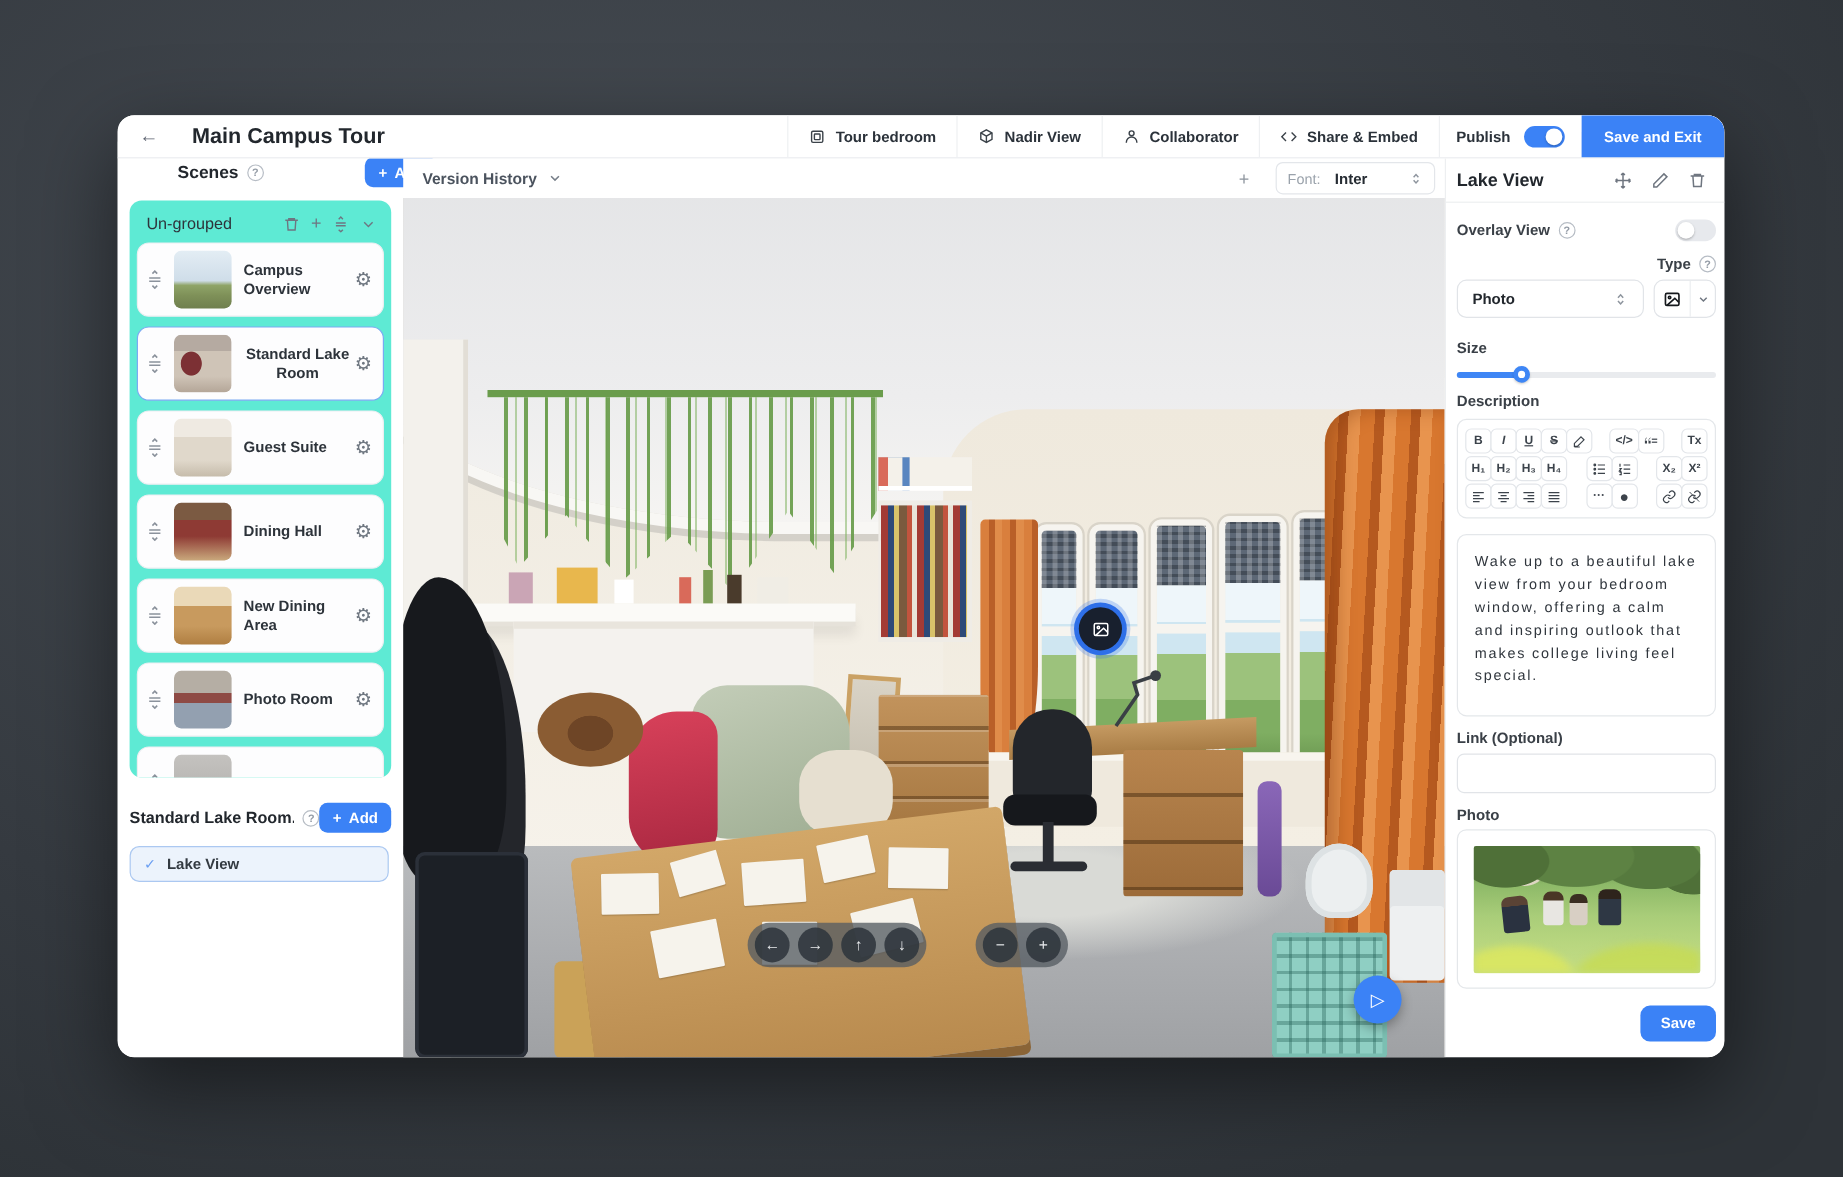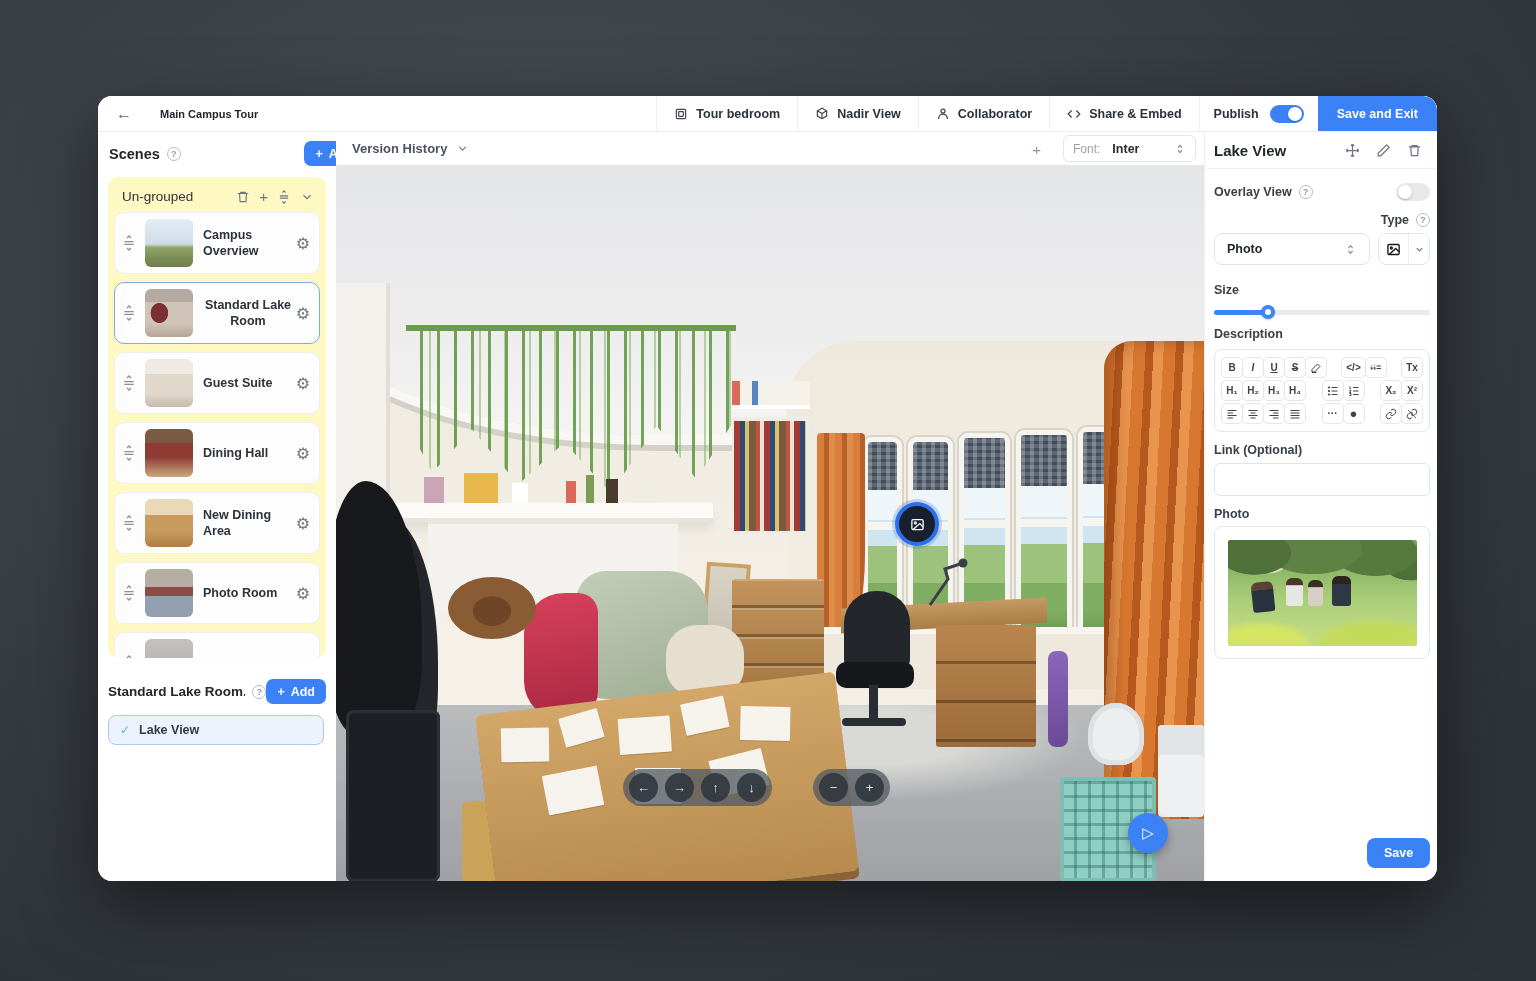--- a/index.html
+++ b/index.html
@@ -11,48 +11,48 @@
   }
   .app { position:absolute; left:98px; top:96px; width:1339px; height:785px;
     background:#fff; border-radius:14px; overflow:hidden;
     box-shadow:0 24px 70px rgba(0,0,0,.5); font-size:13px; }
 
   
   .hdr { position:absolute; top:0; left:0; right:0; height:36px; background:#fff;
     border-bottom:1px solid #ecedf0; display:flex; align-items:center; z-index:40; }
   .hdr-back { margin-left:14px; width:24px; height:24px; display:flex; align-items:center;
     justify-content:center; color:#5c6370; font-size:16px; cursor:pointer; }
-  .hdr-title { margin-left:24px; font-weight:700; font-size:11px; color:#22272d; }
+  .hdr-title { margin-left:24px; font-weight:700; font-size:18px; color:#22272d; }
   .hdr-right { margin-left:auto; display:flex; align-items:stretch; height:100%; }
   .hdr-btn { display:flex; gap:8px; align-items:center; padding:0 17px; height:100%;
     border-left:1px solid #eef0f2; font-weight:600; font-size:12.5px; color:#2b323a; cursor:pointer; }
   .hdr-btn .ic { color:#3b4249; }
   .publish-wrap { display:flex; gap:11px; padding:0 14px; border-left:1px solid #eef0f2;
     height:100%; align-items:center; font-weight:600; font-size:12.5px; color:#2b323a; }
   .toggle { width:34px; height:18px; border-radius:10px; position:relative; cursor:pointer; }
   .toggle.on { background:#3b82f6; }
   .toggle.off { background:#e7e9ed; }
   .toggle .knob { position:absolute; top:2px; width:14px; height:14px; border-radius:50%;
     background:#fff; box-shadow:0 1px 2px rgba(0,0,0,.25); }
   .toggle.on .knob { right:2px; } .toggle.off .knob { left:2px; }
   .save-exit { height:100%; padding:0 19px; background:#3b82f6; color:#fff; font-weight:600;
     font-size:12.5px; display:flex; align-items:center; border:none; cursor:pointer;
     border-radius:0 14px 0 0; }
 
   
-  .sidebar { position:absolute; top:32px; left:0; width:278px; bottom:0; background:#fff; }
+  .sidebar { position:absolute; top:22px; left:0; width:278px; bottom:0; background:#fff;padding-left:39px; }
   .scenes-row { display:flex; align-items:center; padding:13px 12px 0 11px; }
   .scenes-row .lbl { font-size:14.5px; font-weight:700; color:#22272d; }
   .help { width:14px; height:14px; border-radius:50%; border:1.2px solid #b7bdc5; color:#949ca6;
     font-size:9px; display:inline-flex; align-items:center; justify-content:center;
     margin-left:7px; font-weight:700; cursor:pointer; flex:0 0 auto; }
   .btn-add { margin-left:auto; background:#3b82f6; border:none; color:#fff; border-radius:7px;
     height:25px; padding:0 11px; display:flex; align-items:center; gap:6px; font-weight:600;
     font-size:12.5px; cursor:pointer; }
-  .group { position:absolute; left:10px; width:218px; top:49px; height:481px; background:#fef9c3;
+  .group { position:absolute; left:10px; width:218px; top:49px; height:481px; background:#5eead4;
     border-radius:10px; padding:5px 6px; overflow:hidden; }
   .group-hd { display:flex; align-items:center; padding:7px 6px 8px 8px; color:#2e343b; }
   .group-hd .gname { font-size:13.5px; font-weight:500; }
   .group-hd .gicons { margin-left:auto; display:flex; gap:9px; color:#6e7681; align-items:center; }
   .gicons .ic { width:14px; height:14px; cursor:pointer; }
   .gicons .plus { font-size:15px; color:#6e7681; cursor:pointer; line-height:1; }
   .card { position:relative; background:#fdfdfe; border:1px solid #eceef1; border-radius:10px;
     height:62px; margin-bottom:8px; display:flex; align-items:center; padding:0 9px 0 4px; cursor:pointer; }
   .card.sel { border:1.5px solid #7aaaf2;text-align:center; }
   .drag { width:16px; height:16px; color:#8b929c; margin:0 2px; cursor:grab; flex:0 0 auto; }
@@ -681,20 +681,21 @@
           <button class="tb">
               <svg class="ic" viewBox="0 0 24 24" fill="none" stroke="currentColor" stroke-width="2">
                 <path d="M10 13a5 5 0 007.5.5l3-3a5 5 0 00-7-7l-1.7 1.7"></path>
                 <path d="M14 11a5 5 0 00-7.5-.5l-3 3a5 5 0 007 7l1.7-1.7"></path>
                 <path d="M4 4l16 16" stroke-width="1.6"></path>
               </svg>
             </button>
         </span>
       </div>
     </div>
+    <div class="desc-box mt13">Wake up to a beautiful lake view from your bedroom window, offering a calm and inspiring outlook that makes college living feel special.</div>
 
     <div class="pn-row mt11">
       <span class="pn-label">Link (Optional)</span>
     </div>
     <input class="pn-input mt6" style="margin-top: 6px;" value="">
 
     <div class="pn-row mt11">
       <span class="pn-label">Photo</span>
     </div>
     <div class="photo-box mt5">

